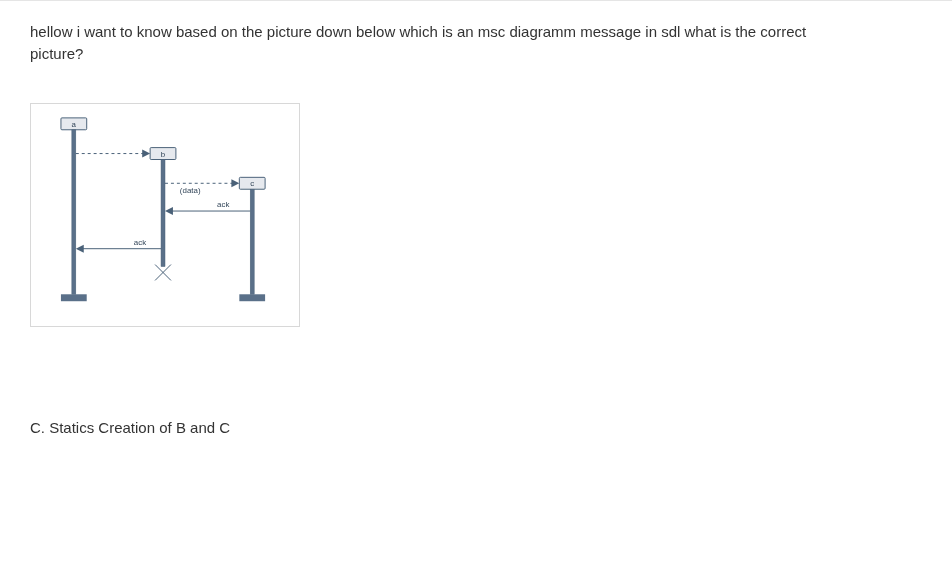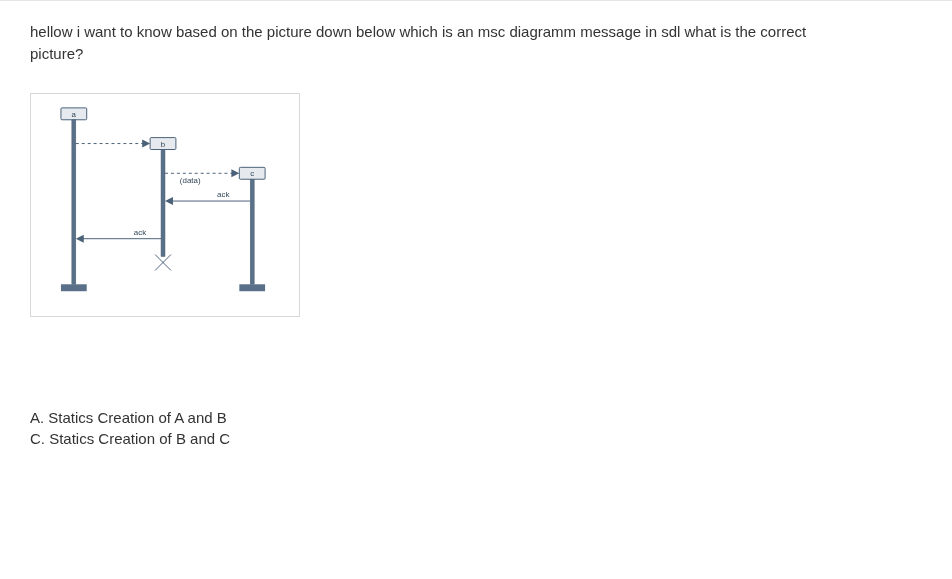--- a/index.html
+++ b/index.html
@@ -9,21 +9,21 @@
     color: #333;
     background: #fff;
     padding: 28px 30px;
     font-size: 15px;
     line-height: 1.45;
   }
   .top-rule {
     border-top: 1px solid #e5e5e5;
     margin: -28px -30px 20px -30px;
   }
-  .question { margin-bottom: 28px; }
+  .question { margin-bottom: 38px; }
   .diagram-card {
     border: 1px solid #d8d8d8;
     width: 270px;
     height: 224px;
     position: relative;
     margin-bottom: 90px;
   }
   .svgwrap { position:absolute; inset:0; }
   svg { width:100%; height:100%; display:block; }
 
@@ -104,15 +104,14 @@
 
       <g>
         <line class="solid-line" x1="125" y1="162" x2="141" y2="178"></line>
         <line class="solid-line" x1="141" y1="162" x2="125" y2="178"></line>
       </g>
     </svg>
   </div>
 </div>
 
 <div class="options">
-  <div class="line">A. Statics Creation of A and B</div>
   <div class="line">C. Statics Creation of B and C</div>
 </div>
 
 </body></html>

